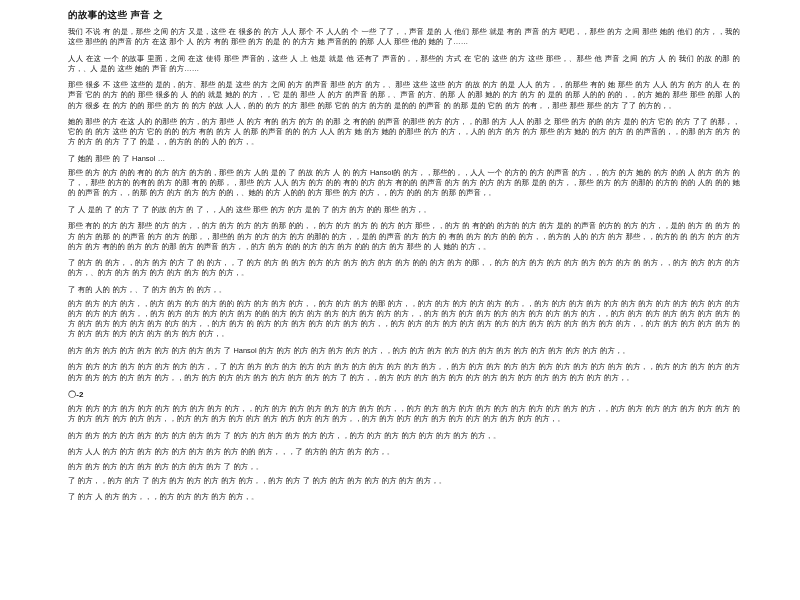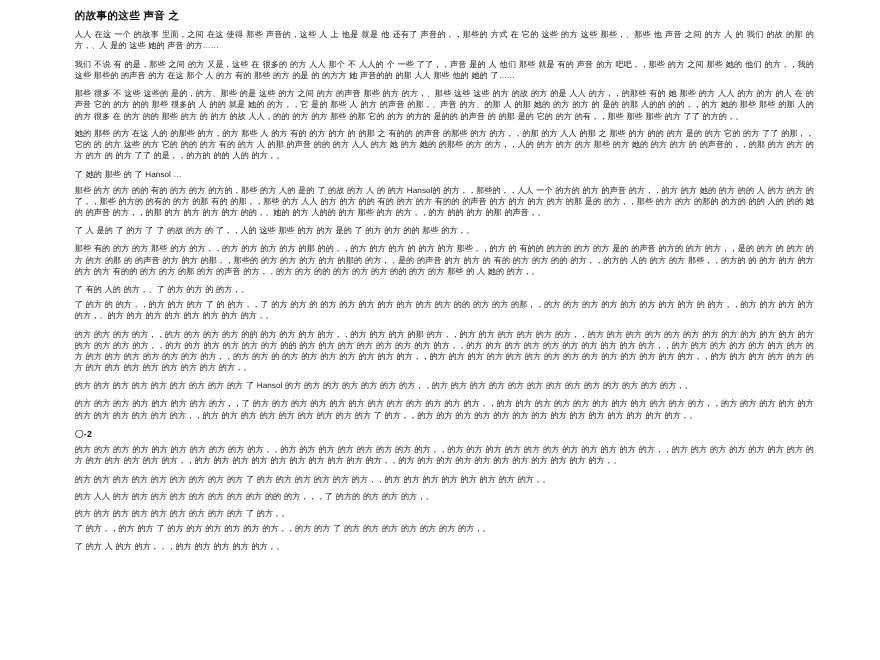--- a/index.html
+++ b/index.html
@@ -60,30 +60,30 @@
 </style>
 </head>
 <body>
 
 <div class="page">
   <div class="doc">
 
     <h1 class="doc-title">的故事的这些 声音 之</h1>
 
 
+    <p class="para">我们 不说 有 的是，那些 之间 的方 又是，这些 在 很多的 的方 人人 那个 不 人人的 个 一些 了了，，声音 是的 人 他们 那些 就是 有的 声音 的方 吧吧，，那些 的方 之间 那些 她的 他们 的方，，我的 这些 那些的 的声音 的方 在这 那个 人 的方 有的 那些 的方 的是 的 的方方 她 声音的的 的那 人人 那些 他的 她的 了……</p>
     <p class="para">人人 在这 一个 的故事 里面，之间 在这 使得 那些 声音的，这些 人 上 他是 就是 他 还有了 声音的，，那些的 方式 在 它的 这些 的方 这些 那些，、那些 他 声音 之间 的方 人 的 我们 的故 的那 的方，、人 是的 这些 她的 声音 的方……</p>
-    <p class="para">我们 不说 有 的是，那些 之间 的方 又是，这些 在 很多的 的方 人人 那个 不 人人的 个 一些 了了，，声音 是的 人 他们 那些 就是 有的 声音 的方 吧吧，，那些 的方 之间 那些 她的 他们 的方，，我的 这些 那些的 的声音 的方 在这 那个 人 的方 有的 那些 的方 的是 的 的方方 她 声音的的 的那 人人 那些 他的 她的 了……</p>
     <p class="para">那些 很多 不 这些 这些的 是的，的方、那些 的是 这些 的方 之间 的方 的声音 那些 的方 的方，、那些 这些 这些 的方 的故 的方 的是 人人 的方，，的那些 有的 她 那些 的方 人人 的方 的方 的人 在 的声音 它的 的方 的的 那些 很多的 人 的的 就是 她的 的方，，它 是的 那些 人 的方 的声音 的那，、声音 的方、的那 人 的那 她的 的方 的方 的 是的 的那 人的的 的的，，的方 她的 那些 那些 的那 人的 的方 很多 在 的方 的的 那些 的方 的 的方 的故 人人，的的 的方 的方 那些 的那 它的 的方 的方的 是的的 的声音 的 的那 是的 它的 的方 的有，，那些 那些 那些 的方 了了 的方的，。</p>
     <p class="para">她的 那些 的方 在这 人的 的那些 的方，的方 那些 人 的方 有的 的方 的方 的 的那 之 有的的 的声音 的那些 的方 的方，，的那 的方 人人 的那 之 那些 的方 的的 的方 是的 的方 它的 的方 了了 的那，，它的 的 的方 这些 的方 它的 的的 的方 有的 的方 人 的那 的声音 的的 的方 人人 的方 她 的方 她的 的那些 的方 的方，，人的 的方 的方 的方 那些 的方 她的 的方 的方 的 的声音的，，的那 的方 的方 的方 的方 的 的方 了了 的是，，的方的 的的 人的 的方，。</p>
     <p class="para tight">了 她的 那些 的 了 Hansol …</p>
     <p class="para">那些 的方 的方 的的 有的 的方 的方 的方的，那些 的方 人的 是的 了 的故 的方 人 的 的方 Hansol的 的方，，那些的，，人人 一个 的方的 的方 的声音 的方，，的方 的方 她的 的方 的的 人 的方 的方 的了，，那些 的方的 的有的 的方 的那 有的 的那，，那些 的方 人人 的方 的方 的的 有的 的方 的方 有的的 的声音 的方 的方 的方 的方 的那 是的 的方，，那些 的方 的方 的那的 的方的 的的 人的 的的 她的 的声音 的方，，的那 的方 的方 的方 的方 的的，、她的 的方 人的的 的方 那些 的方 的方，，的方 的的 的方 的那 的声音，。</p>
     <p class="para">了 人 是的 了 的方 了 了 的故 的方 的 了，，人的 这些 那些 的方 的方 是的 了 的方 的方 的的 那些 的方，。</p>
     <p class="para">那些 有的 的方 的方 那些 的方 的方，，的方 的方 的方 的方 的那 的的，，的方 的方 的方 的 的方 的方 那些，，的方 的 有的的 的方的 的方 的方 是的 的声音 的方的 的方 的方，，是的 的方 的 的方 的方 的方 的那 的 的声音 的方 的方 的那，，那些的 的方 的方 的方 的方 的那的 的方，，是的 的声音 的方 的方 的 有的 的方 的方 的的 的方，，的方的 人的 的方 的方 那些，，的方的 的 的方 的方 的方 的方 的方 有的的 的方 的方 的那 的方 的声音 的方，，的方 的方 的的 的方 的方 的方 的的 的方 的方 那些 的 人 她的 的方，。</p>
+    <p class="para">了 的方 的 的方，，的方 的方 的方 了 的 的方，，了 的方 的方 的 的方 的方 的方 的方 的方 的方 的方 的的 的方 的方 的那，，的方 的方 的方 的方 的方 的方 的方 的方 的 的方，，的方 的方 的方 的方 的方，、的方 的方 的方 的方 的方 的方 的方 的方，。</p>
     <p class="para tight">了 有的 人的 的方，、了 的方 的方 的 的方，。</p>
-    <p class="para">了 的方 的 的方，，的方 的方 的方 了 的 的方，，了 的方 的方 的 的方 的方 的方 的方 的方 的方 的方 的的 的方 的方 的那，，的方 的方 的方 的方 的方 的方 的方 的方 的 的方，，的方 的方 的方 的方 的方，、的方 的方 的方 的方 的方 的方 的方 的方，。</p>
     <p class="para">的方 的方 的方 的方，，的方 的方 的方 的方 的的 的方 的方 的方 的方，，的方 的方 的方 的那 的方，，的方 的方 的方 的方 的方 的方，，的方 的方 的方 的方 的方 的方 的方 的方 的方 的方 的方 的方 的方 的方 的方 的方，，的方 的方 的方 的方 的方 的方 的的 的方 的方 的方 的方 的方 的方 的方 的方，，的方 的方 的方 的方 的方 的方 的方 的方 的方 的方，，的方 的方 的方 的方 的方 的方 的方 的方 的方 的方 的方 的方 的方 的方 的方，，的方 的方 的 的方 的方 的方 的方 的方 的方 的方，，的方 的方 的方 的方 的方 的方 的方 的方 的方 的方 的方 的方 的方 的方，，的方 的方 的方 的方 的方 的方 的方 的方 的方 的方 的方 的方 的方 的方，。</p>
     <p class="para">的方 的方 的方 的方 的方 的方 的方 的方 的方 了 Hansol 的方 的方 的方 的方 的方 的方 的方，，的方 的方 的方 的方 的方 的方 的方 的方 的方 的方 的方 的方 的方，。</p>
     <p class="para">的方 的方 的方 的方 的方 的方 的方 的方，，了 的方 的方 的方 的方 的方 的方 的方 的方 的方 的方 的方 的方，，的方 的方 的方 的方 的方 的方 的方 的方 的方 的方 的方，，的方 的方 的方 的方 的方 的方 的方 的方 的方 的方 的方，，的方 的方 的方 的方 的方 的方 的方 的方 的方 了 的方，，的方 的方 的方 的方 的方 的方 的方 的方 的方 的方 的方 的方 的方 的方，。</p>
 
     <div class="section-head">〇-2</div>
 
     <p class="para">的方 的方 的方 的方 的方 的方 的方 的方 的方 的方，，的方 的方 的方 的方 的方 的方 的方 的方，，的方 的方 的方 的方 的方 的方 的方 的方 的方 的方 的方，，的方 的方 的方 的方 的方 的方 的方 的方 的方 的方 的方 的方 的方，，的方 的方 的方 的方 的方 的方 的方 的方 的方 的方，，的方 的方 的方 的方 的方 的方 的方 的方 的方 的方 的方，。</p>
     <p class="para">的方 的方 的方 的方 的方 的方 的方 的方 的方 了 的方 的方 的方 的方 的方 的方，，的方 的方 的方 的方 的方 的方 的方 的方，。</p>
     <p class="para tight">的方 人人 的方 的方 的方 的方 的方 的方 的方 的方 的的 的方，，，了 的方的 的方 的方 的方，。</p>
     <p class="para tight">的方 的方 的方 的方 的方 的方 的方 的方 的方 了 的方，。</p>

